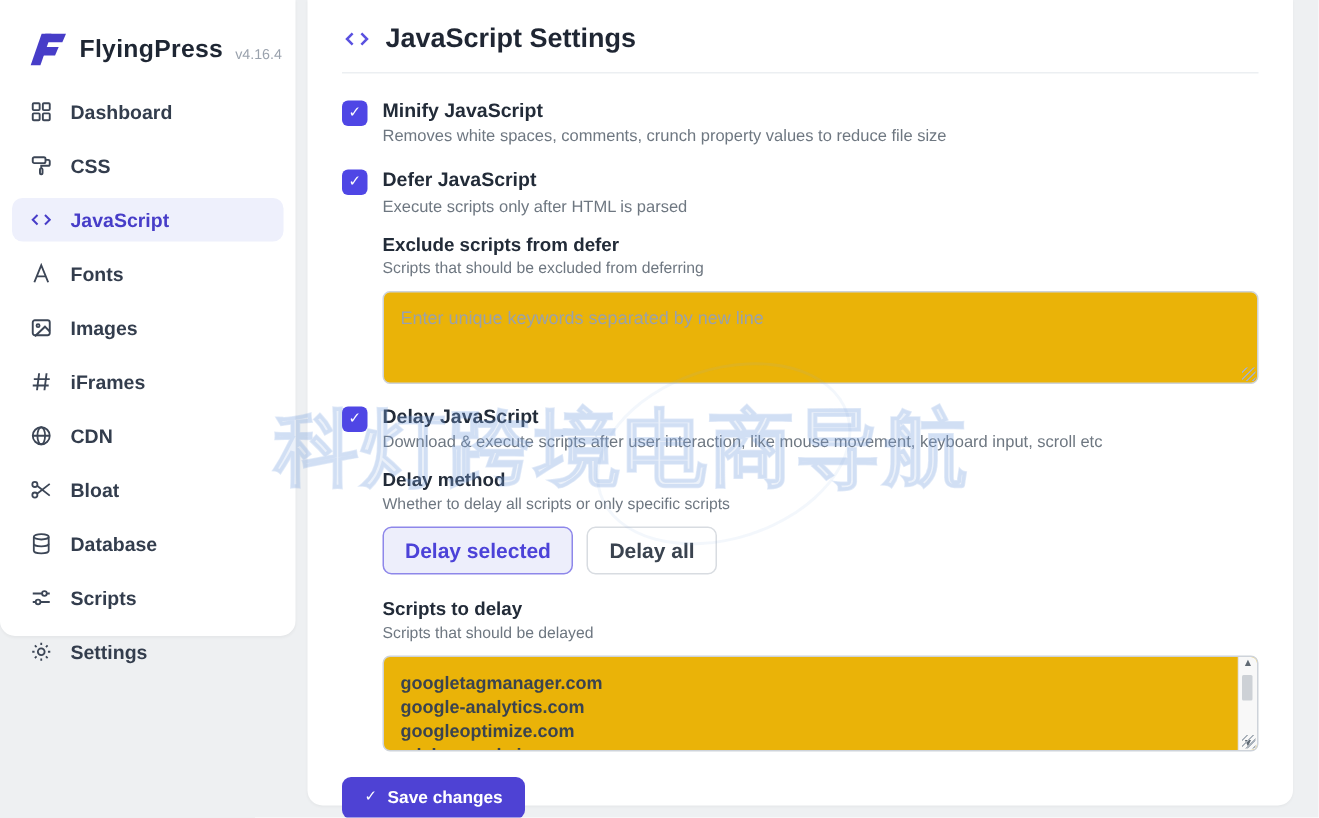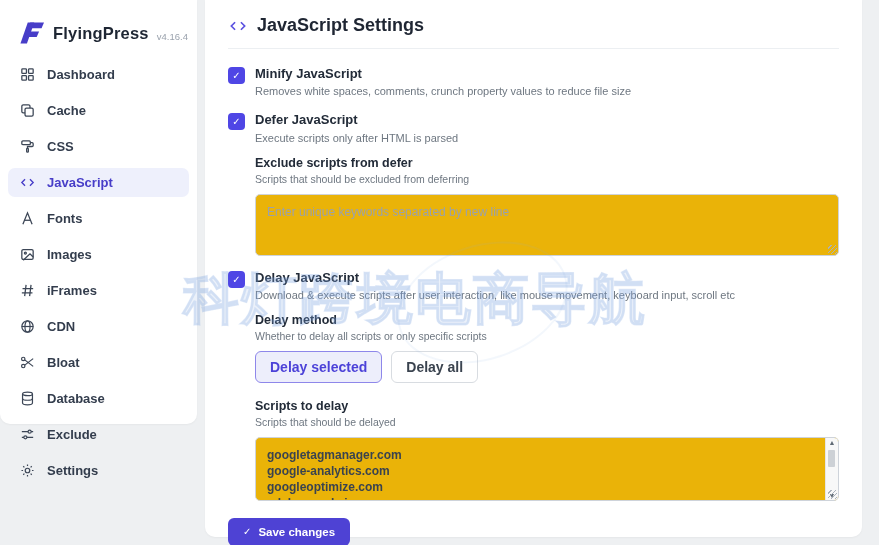--- a/index.html
+++ b/index.html
@@ -171,29 +171,20 @@
             <rect x="13.5" y="4" width="6.5" height="6.5" rx="1"></rect>
             <rect x="4" y="13.5" width="6.5" height="6.5" rx="1"></rect>
             <rect x="13.5" y="13.5" width="6.5" height="6.5" rx="1"></rect>
           </svg>
       </span>
       <span class="nav-label">Dashboard</span>
     </div>
     <div class="nav-item">
       <span class="nav-ic">
         <svg width="17" height="17" viewBox="0 0 24 24" fill="none" stroke-width="1.8">
-            <rect x="8.5" y="8.5" width="11.5" height="11.5" rx="2"></rect>
-            <path d="M15.5 8.5V6a2 2 0 0 0-2-2H6a2 2 0 0 0-2 2v7.5a2 2 0 0 0 2 2h2.5"></path>
-          </svg>
-      </span>
-      <span class="nav-label">Cache</span>
-    </div>
-    <div class="nav-item">
-      <span class="nav-ic">
-        <svg width="17" height="17" viewBox="0 0 24 24" fill="none" stroke-width="1.8">
             <rect x="4" y="4" width="12" height="5.5" rx="1.5"></rect>
             <path d="M16 6.5h2.5a1.5 1.5 0 0 1 1.5 1.5v2.5a1.5 1.5 0 0 1-1.5 1.5H12v2.5"></path>
             <rect x="10.8" y="14.5" width="2.4" height="5.5" rx="1"></rect>
           </svg>
       </span>
       <span class="nav-label">CSS</span>
     </div>
     <div class="nav-item active">
       <span class="nav-ic">
         <svg width="17" height="17" viewBox="0 0 24 24" fill="none" stroke-width="1.9">
@@ -261,21 +252,21 @@
       <span class="nav-label">Database</span>
     </div>
     <div class="nav-item">
       <span class="nav-ic">
         <svg width="17" height="17" viewBox="0 0 24 24" fill="none" stroke-width="1.7">
             <path d="M4 8h9M17 8h3M4 16h3M11 16h9"></path>
             <circle cx="15" cy="8" r="2.2"></circle>
             <circle cx="9" cy="16" r="2.2"></circle>
           </svg>
       </span>
-      <span class="nav-label">Exclude</span>
+      <span class="nav-label">Scripts</span>
     </div>
     <div class="nav-item">
       <span class="nav-ic">
         <svg width="17" height="17" viewBox="0 0 24 24" fill="none" stroke-width="1.7">
             <circle cx="12" cy="12" r="3.2"></circle>
             <path d="M12 3.5v2.2M12 18.3v2.2M20.5 12h-2.2M5.7 12H3.5M18 6l-1.6 1.6M7.6 16.4 6 18M18 18l-1.6-1.6M7.6 7.6 6 6"></path>
           </svg>
       </span>
       <span class="nav-label">Settings</span>
     </div>

